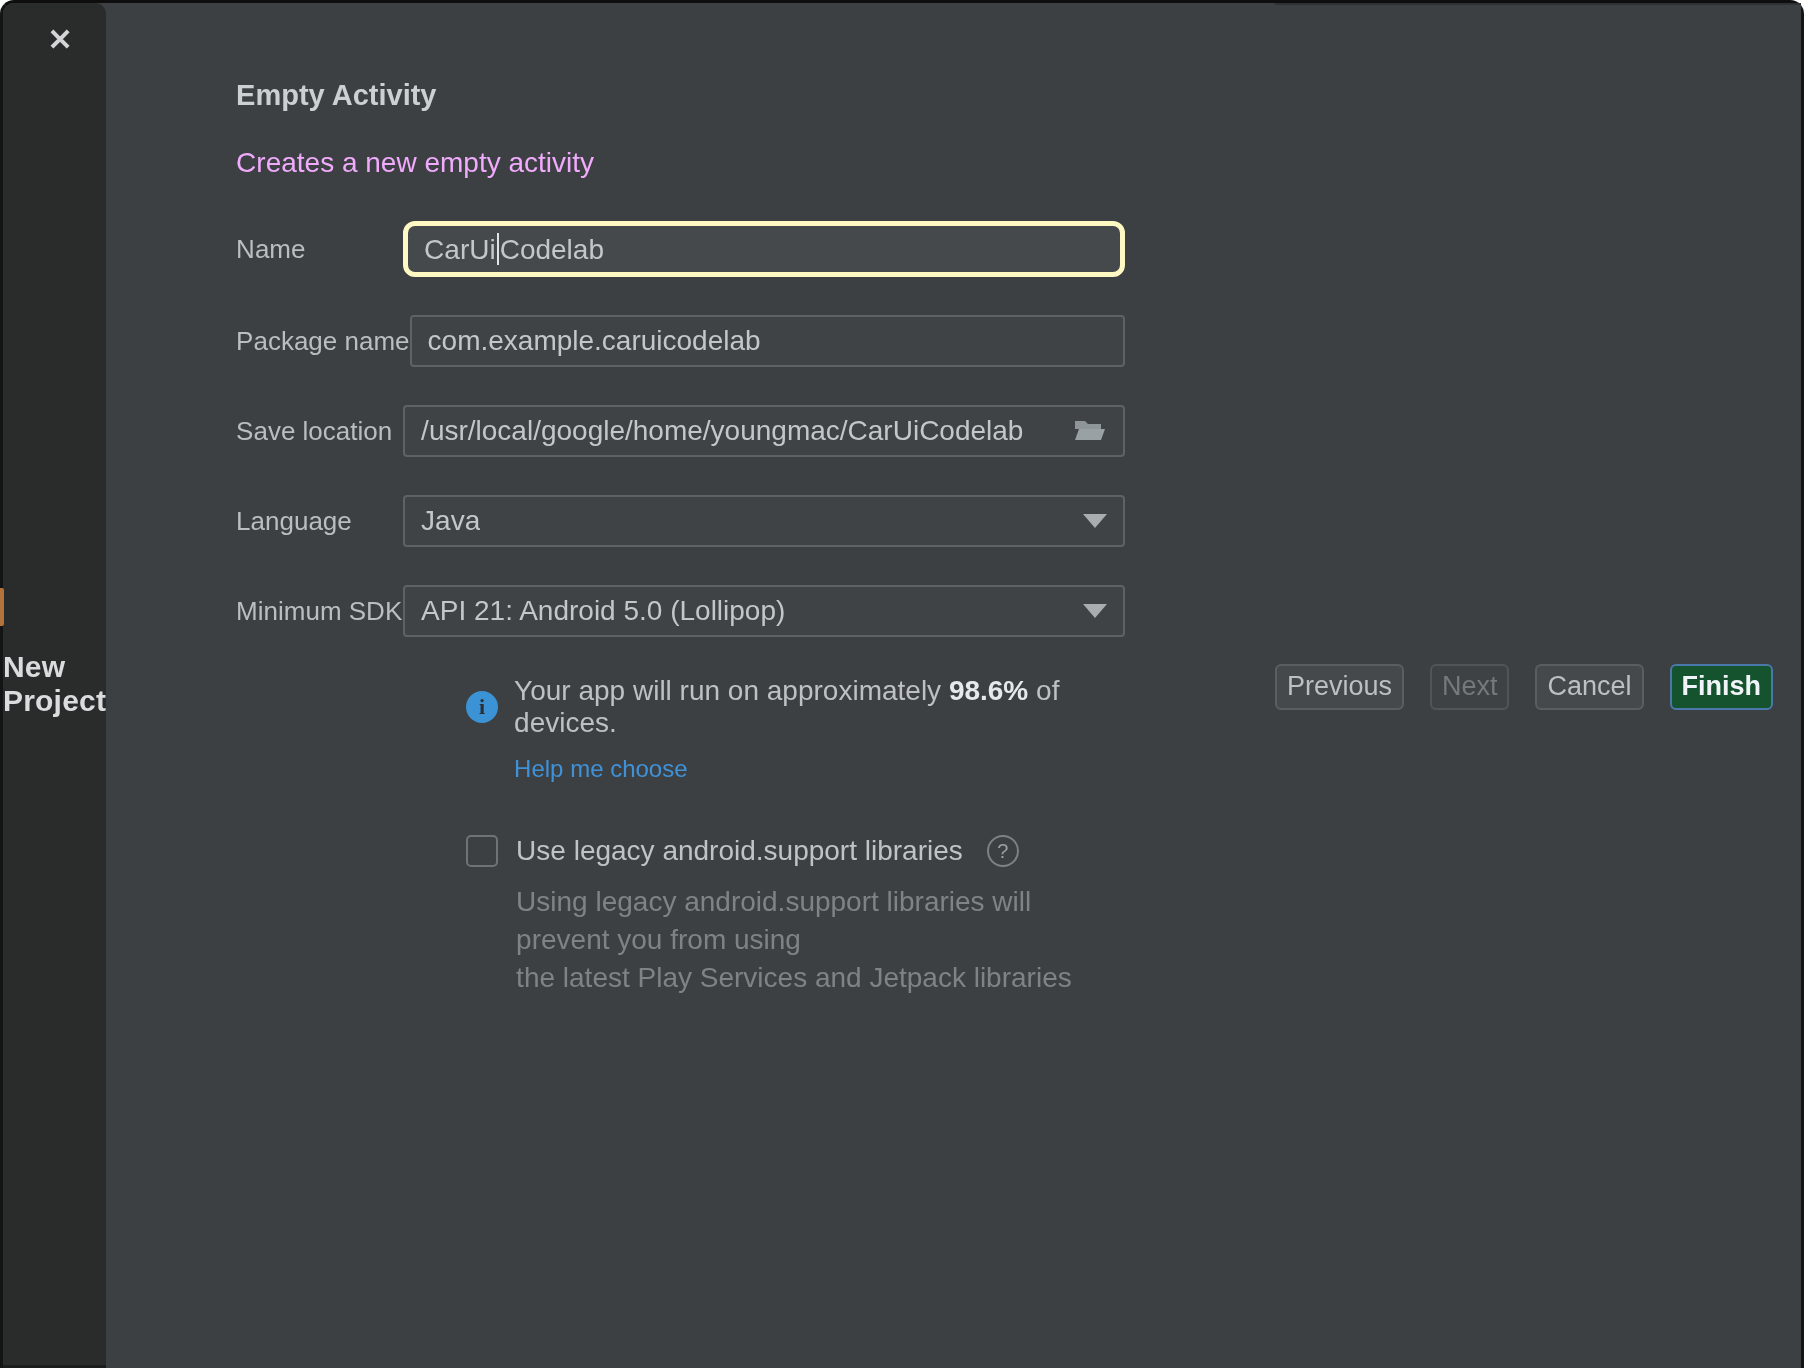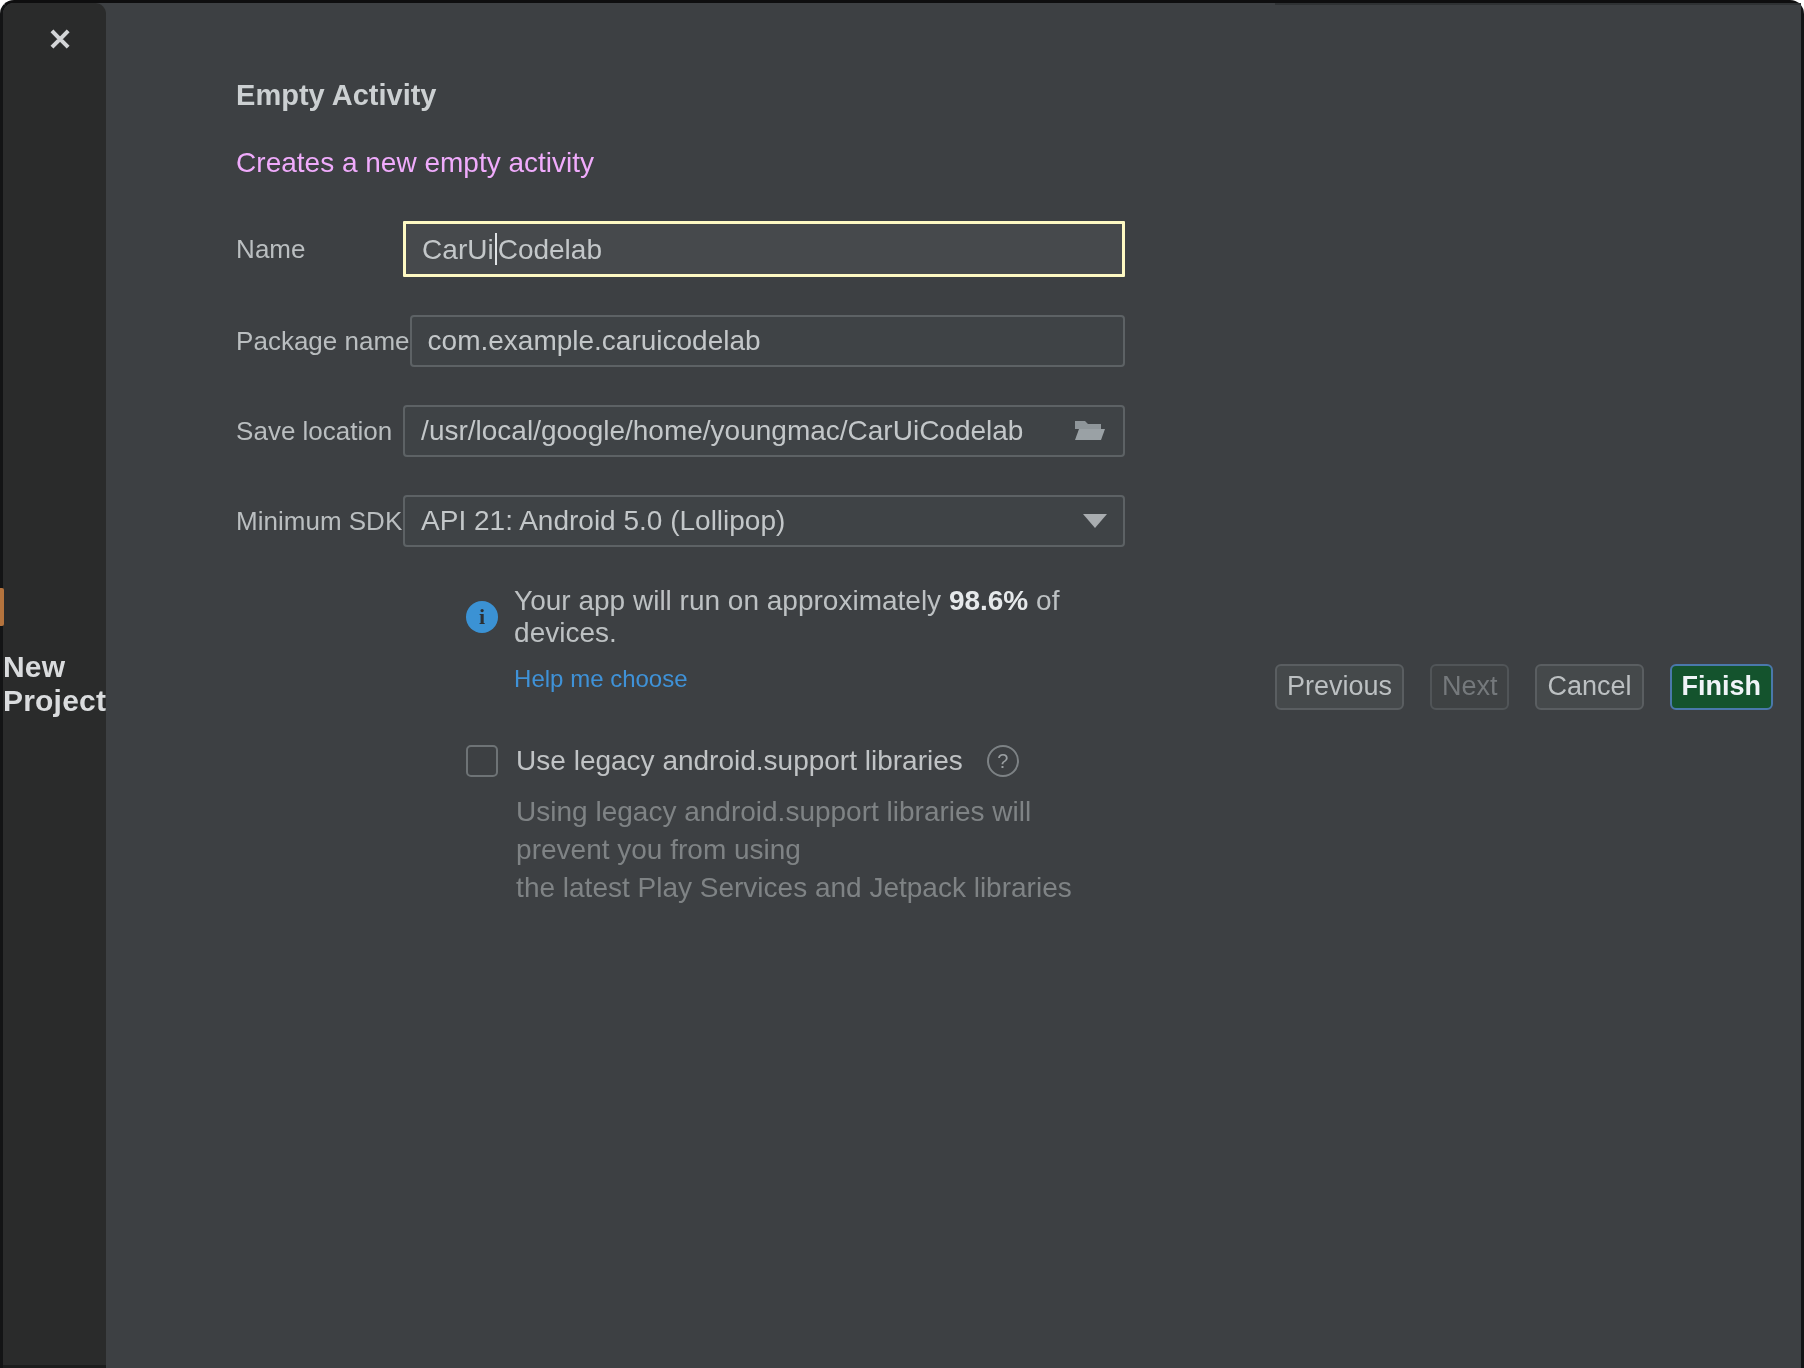--- a/index.html
+++ b/index.html
@@ -25,21 +25,21 @@
   .page-title { font-size:29px; font-weight:bold; color:#ccd0d2; line-height:36px;margin-top:28px; }
   .page-subtitle { font-size:28px; color:#f0abfc; line-height:36px; margin-top:32px; }
 
   .form { margin-top:40px; }
   .form-row { display:flex; align-items:center; margin-bottom:38px; }
   .form-label { flex:0 0 167px; font-size:26px; color:#babec0; white-space:nowrap; }
 
   .field { flex:1 1 auto; height:52px; background:#3f4346; border:2px solid #5d6265;
            border-radius:4px; display:flex; align-items:center; padding:0 16px;
            font-size:28px; color:#c3c7c9; }
-  .field-focused { height:56px; background:#46494c; border:3px solid #fef9c3; border-radius:1px; }
+  .field-focused { height:56px; background:#46494c; border:5px solid #fef9c3; border-radius:12px; }
   .field-text { white-space:nowrap; overflow:hidden; }
   .caret { display:inline-block; width:2px; height:32px; background:#e0e3e5;
            vertical-align:-6px; margin:0 1px; }
   .field-spacer { flex:1 1 auto; }
 
   .combo-arrow { width:0; height:0; border-left:12px solid transparent;
                  border-right:12px solid transparent; border-top:14px solid #a9adb0; }
 
   .folder-icon svg { display:block; }
 
@@ -114,20 +114,28 @@
           <span class="field-spacer"></span>
           <span class="folder-icon">
             <svg width="34" height="28" viewBox="0 0 34 28">
               <path d="M2 4 h10 l3 3 h13 v5 H2 Z" fill="#8f969a"></path>
               <path d="M6 12 h26 l-4 11 H2 Z" fill="#9aa1a5"></path>
             </svg>
           </span>
         </div>
       </div>
 
+      <div class="form-row">
+        <span class="form-label">Language</span>
+        <div class="field">
+          <span class="field-text">Java</span>
+          <span class="field-spacer"></span>
+          <span class="combo-arrow"></span>
+        </div>
+      </div>
 
       <div class="form-row">
         <span class="form-label">Minimum SDK</span>
         <div class="field">
           <span class="field-text">API 21: Android 5.0 (Lollipop)</span>
           <span class="field-spacer"></span>
           <span class="combo-arrow"></span>
         </div>
       </div>
     </div>

